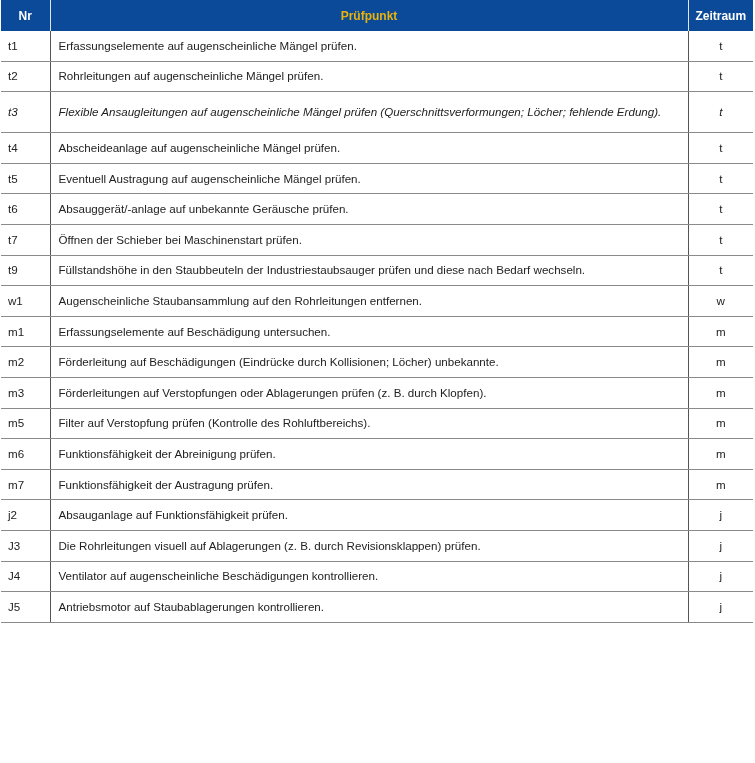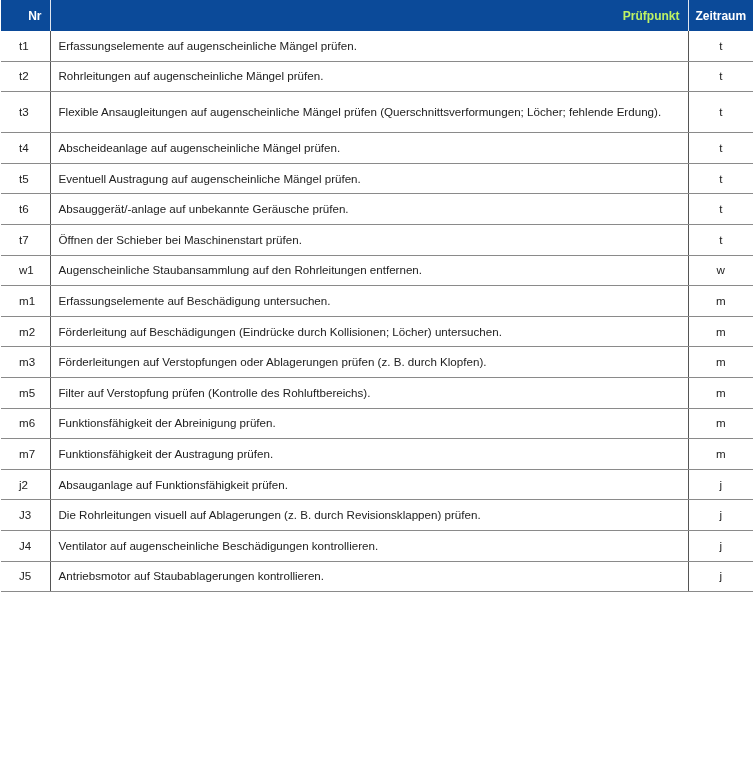--- a/index.html
+++ b/index.html
@@ -7,32 +7,32 @@
   table.main {
     position: absolute; left: 1px; top: 0;
     width: 752px; border-collapse: collapse; table-layout: fixed;
     font-size: 11.6px; color: #222;
   }
   col.c-nr { width: 49px; }
   col.c-pp { width: 638px; }
   col.c-zr { width: 65px; }
   thead th {
     background: #0b4a99; color: #ffffff; font-weight: bold;
-    height: 31px; padding: 0 8px; text-align: right; font-size: 12px;
+    height: 31px; padding: 0 8px; text-align: center; font-size: 12px;
     border-right: 1px solid #dfe6f0;
   }
   thead th:last-child { border-right: none; text-align: center; padding: 0 5px; }
-  thead th.pp { color: #bef264; }
+  thead th.pp { color: #eab308; }
   tbody td {
     height: 29.6px; padding: 0 8px; vertical-align: middle;
     border-bottom: 1.5px solid #8a8a8a; line-height: 16px;
   }
-  tbody td.nr { border-right: 1px solid #555; padding-left: 18px; }
+  tbody td.nr { border-right: 1px solid #555; padding-left: 7px; }
   tbody td.zr { border-left: 1px solid #555; text-align: center; padding: 0; }
-  tbody tr.tall td { height: 40px; }
+  tbody tr.tall td { height: 40px; font-style: italic; }
 </style>
 </head>
 <body>
 
 <table class="main">
   <colgroup>
       <col class="c-nr">
       <col class="c-pp">
       <col class="c-zr">
     </colgroup>
@@ -73,32 +73,37 @@
         <td class="nr">t6</td>
         <td class="pp">Absauggerät/-anlage auf unbekannte Geräusche prüfen.</td>
         <td class="zr">t</td>
       </tr>
       <tr>
         <td class="nr">t7</td>
         <td class="pp">Öffnen der Schieber bei Maschinenstart prüfen.</td>
         <td class="zr">t</td>
       </tr>
       <tr>
+        <td class="nr">t9</td>
+        <td class="pp">Füllstandshöhe in den Staubbeuteln der Industriestaubsauger prüfen und diese nach Bedarf wechseln.</td>
+        <td class="zr">t</td>
+      </tr>
+      <tr>
         <td class="nr">w1</td>
         <td class="pp">Augenscheinliche Staubansammlung auf den Rohrleitungen entfernen.</td>
         <td class="zr">w</td>
       </tr>
       <tr>
         <td class="nr">m1</td>
         <td class="pp">Erfassungselemente auf Beschädigung untersuchen.</td>
         <td class="zr">m</td>
       </tr>
       <tr>
         <td class="nr">m2</td>
-        <td class="pp">Förderleitung auf Beschädigungen (Eindrücke durch Kollisionen; Löcher) untersuchen.</td>
+        <td class="pp">Förderleitung auf Beschädigungen (Eindrücke durch Kollisionen; Löcher) unbekannte.</td>
         <td class="zr">m</td>
       </tr>
       <tr>
         <td class="nr">m3</td>
         <td class="pp">Förderleitungen auf Verstopfungen oder Ablagerungen prüfen (z. B. durch Klopfen).</td>
         <td class="zr">m</td>
       </tr>
       <tr>
         <td class="nr">m5</td>
         <td class="pp">Filter auf Verstopfung prüfen (Kontrolle des Rohluftbereichs).</td>

